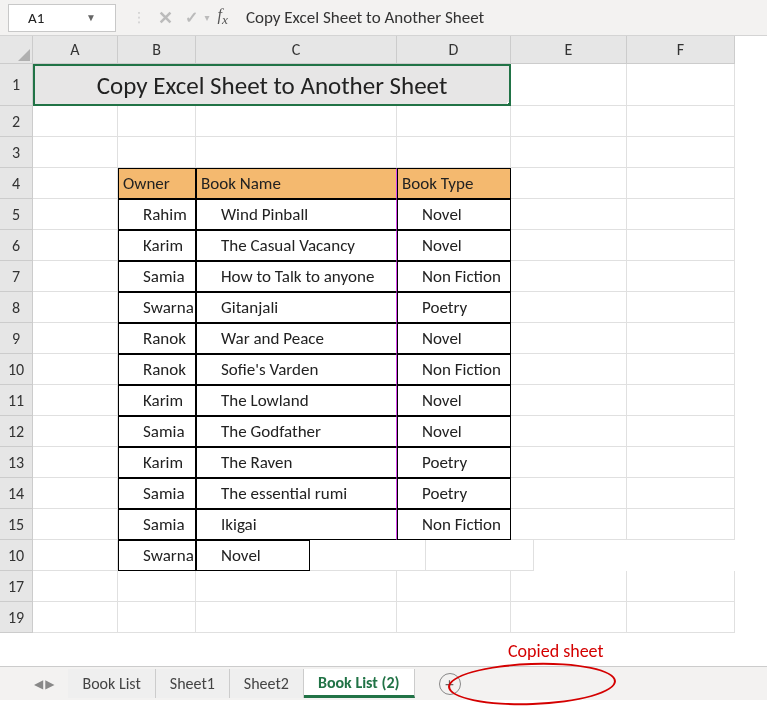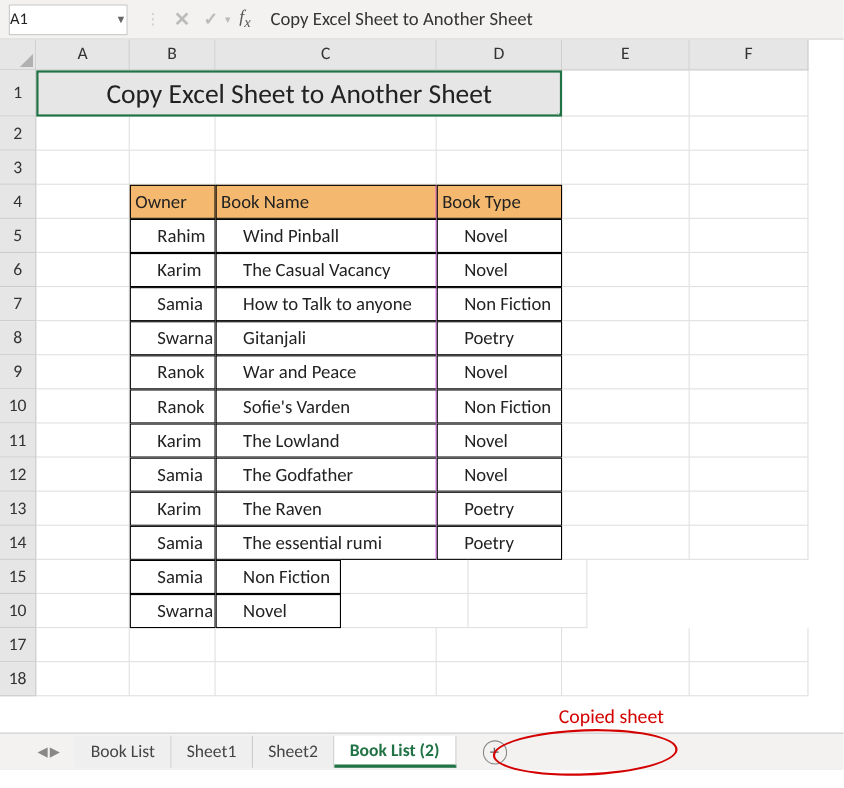--- a/index.html
+++ b/index.html
@@ -1,19 +1,19 @@
 <!DOCTYPE html>
 <html><head>
 <meta charset="utf-8">
 <style>
 * { box-sizing: border-box; margin: 0; padding: 0; }
 body { font-family: Calibri, Arial, sans-serif; font-size: 14px; background: #fff; width: 767px; height: 716px; overflow: hidden; position: relative; }
 
 .name-box-row { display: flex; align-items: center; height: 36px; border-bottom: 1px solid #d4d4d4; background: #f3f2f1; }
-.name-box { width: 108px; height: 28px; margin: 4px 0 4px 8px; background: #fff; border: 1px solid #c8c8c8; display: flex; align-items: center; padding: 0 0; position: relative; }
+.name-box { width: 108px; height: 28px; margin: 4px 0 4px 8px; background: #fff; border: 1px solid #c8c8c8; display: flex; align-items: center; padding: 0 19px; position: relative; }
 .name-box-text { flex: 1; font-size: 15px; color: #222; }
 .name-box-dd { color: #666; font-size: 10px; }
 .nb-sep { width: 10px; }
 .fx-divider { color: #ccc; margin: 0 6px; }
 .fx-cancel, .fx-enter { color: #bbb; font-size: 18px; margin: 0 6px; font-weight: bold; }
 .fx-enter { font-size: 16px; }
 .fx-dd { color: #bbb; font-size: 10px; margin-right: 8px; }
 .fx-label { font-style: italic; font-family: 'Times New Roman', serif; color: #555; font-size: 16px; margin-right: 18px; }
 .formula-text { font-size: 17px; color: #333; }
 
@@ -88,21 +88,21 @@
         <div class="row-h row-n">8</div>
         <div class="row-h row-n">9</div>
         <div class="row-h row-n">10</div>
         <div class="row-h row-n">11</div>
         <div class="row-h row-n">12</div>
         <div class="row-h row-n">13</div>
         <div class="row-h row-n">14</div>
         <div class="row-h row-n">15</div>
         <div class="row-h row-n">10</div>
         <div class="row-h row-n">17</div>
-        <div class="row-h row-n">18</div>
+        <div class="row-h row-n">19</div>
       </div>
   </div>
   <div class="cells-wrap">
     <div class="col-headers" id="col-headers">
         <div class="col-h col-A">A</div>
         <div class="col-h col-B">B</div>
         <div class="col-h col-C">C</div>
         <div class="col-h col-D">D</div>
         <div class="col-h col-E">E</div>
         <div class="col-h col-F">F</div>
@@ -213,20 +213,21 @@
           <div class="cell col-A"></div>
           <div class="cell tbl-c col-B">Samia</div>
           <div class="cell tbl-c col-C">The essential rumi</div>
           <div class="cell tbl-c col-D">Poetry</div>
           <div class="cell col-E"></div>
           <div class="cell col-F"></div>
         </div>
         <div class="grid-row" style="height: 31px;">
           <div class="cell col-A"></div>
           <div class="cell tbl-c col-B">Samia</div>
+          <div class="cell tbl-c col-C">Ikigai</div>
           <div class="cell tbl-c col-D">Non Fiction</div>
           <div class="cell col-E"></div>
           <div class="cell col-F"></div>
         </div>
         <div class="grid-row" style="height: 31px;">
           <div class="cell col-A"></div>
           <div class="cell tbl-c col-B">Swarna</div>
           <div class="cell tbl-c col-D">Novel</div>
           <div class="cell col-E"></div>
           <div class="cell col-F"></div>

